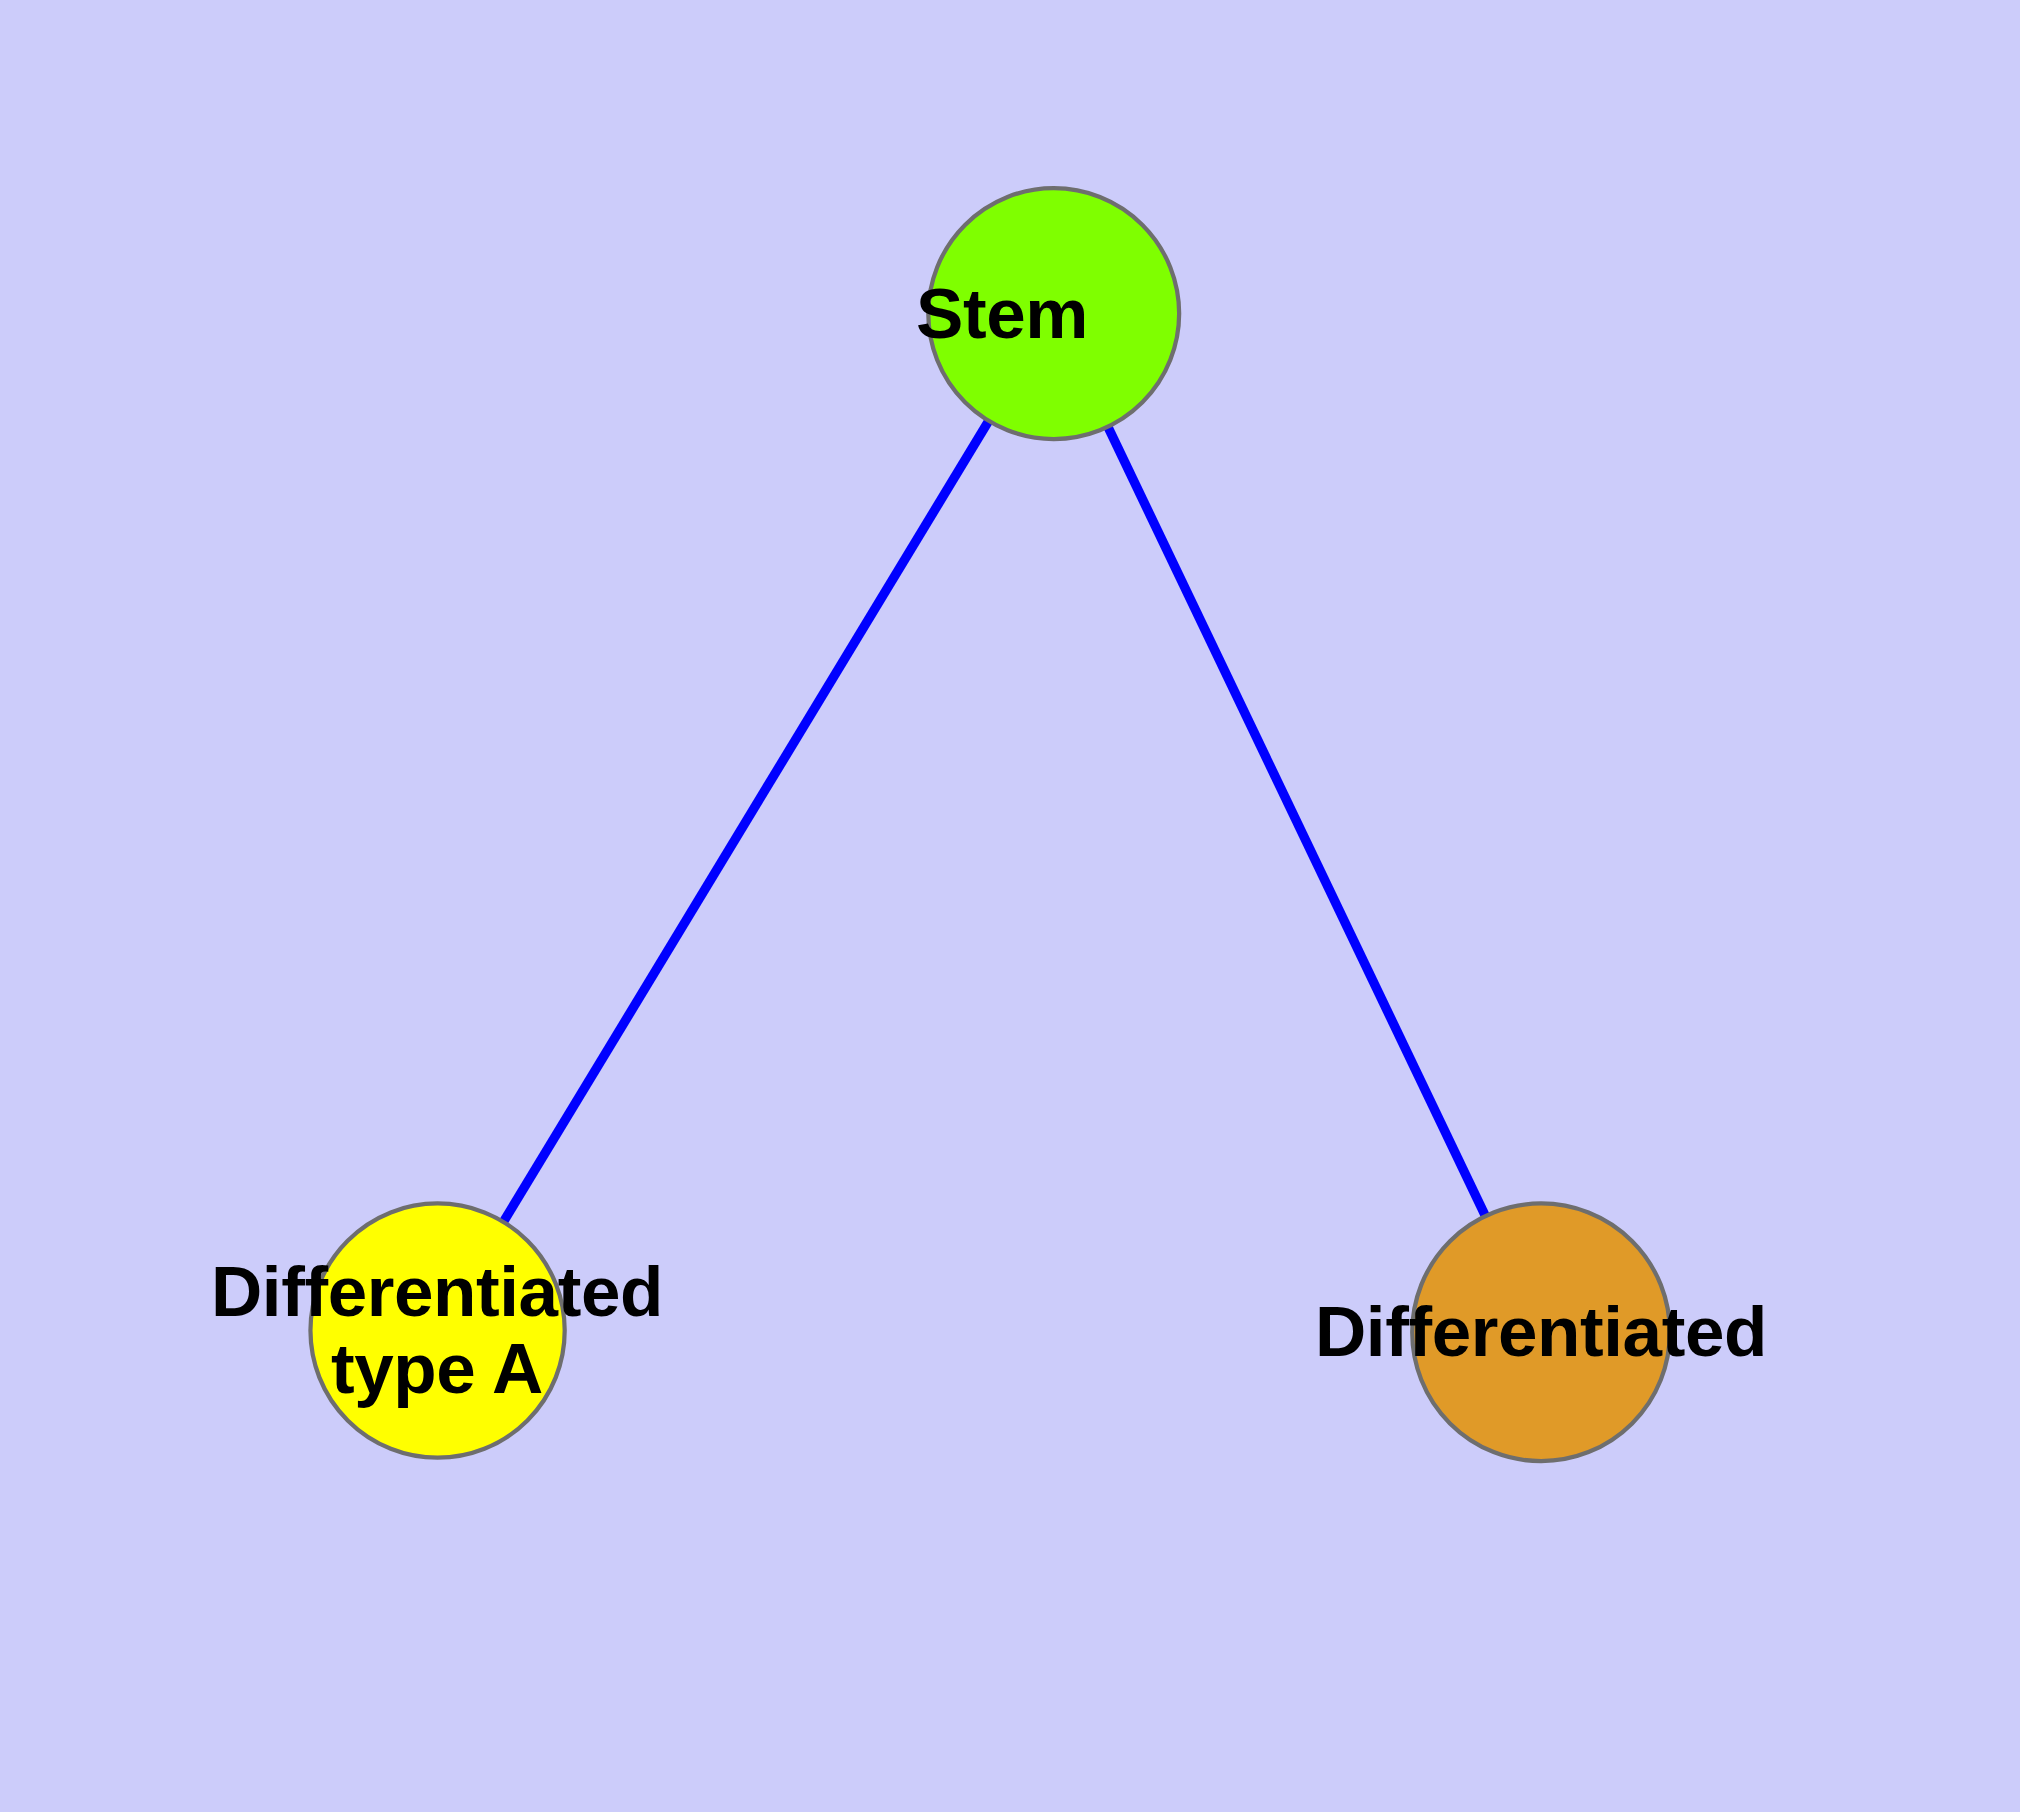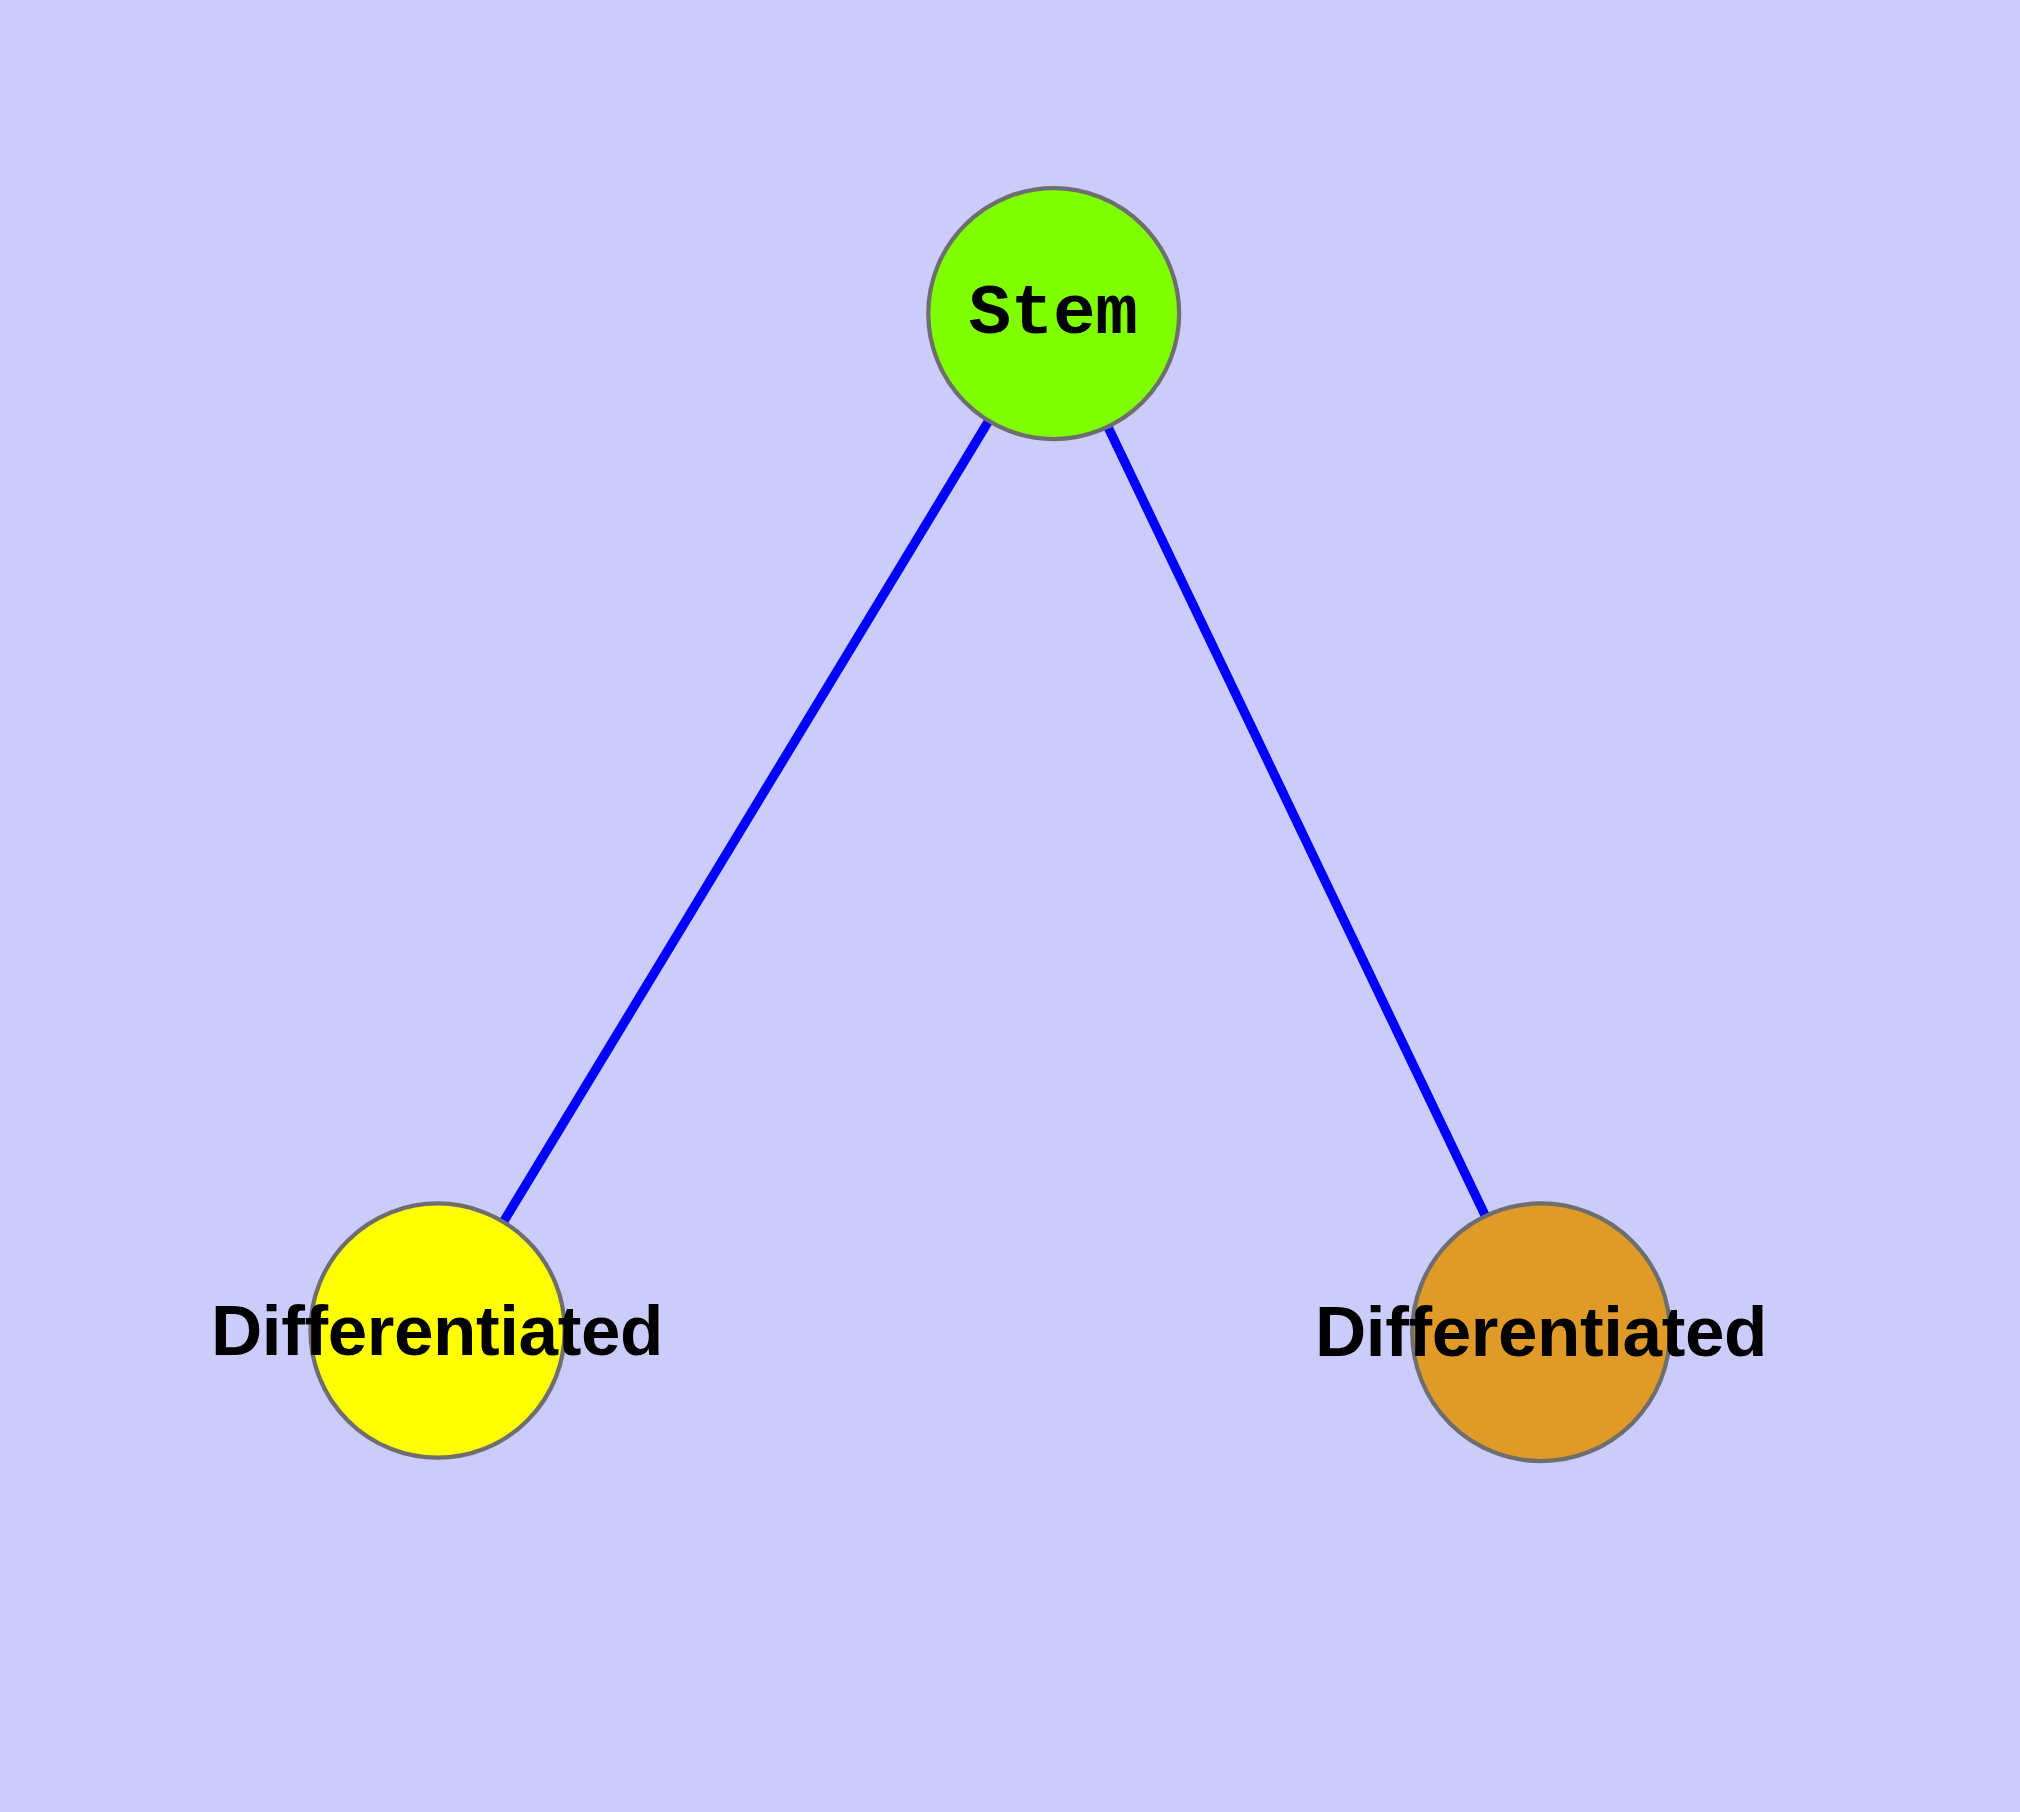--- a/index.html
+++ b/index.html
@@ -51,20 +51,20 @@
       <line id="edge-stem-a" x1="1243" y1="370" x2="516" y2="1570" stroke="#0000ff" stroke-width="11" stroke-linecap="butt"></line>
       <line id="edge-stem-b" x1="1243" y1="370" x2="1818" y2="1572" stroke="#0000ff" stroke-width="11" stroke-linecap="butt"></line>
     </g>
     <g>
       <circle id="node-stem" cx="1243" cy="370" r="148" fill="#7fff00" stroke="#6e6e6e" stroke-width="5"></circle>
       <circle id="node-diff-a" cx="516" cy="1570" r="150" fill="#ffff00" stroke="#6e6e6e" stroke-width="5"></circle>
       <circle id="node-diff-b" cx="1818" cy="1572" r="152" fill="#e09a28" stroke="#6e6e6e" stroke-width="5"></circle>
     </g>
   </svg>
 
-  <div class="node-label" id="label-stem" style="left: 1053px; top: 314px; font-family: Liberation Mono, monospace;"><span>Stem</span></div>
+  <div class="node-label" id="label-stem" style="left: 1002px; top: 314px;"><span>Stem</span></div>
 
-  <div class="node-label" id="label-diff-a" style="left: 437px; top: 1331px;"><span>Differentiated</span><br></div>
+  <div class="node-label" id="label-diff-a" style="left: 437px; top: 1331px;"><span>Differentiated</span><br><span>type A</span></div>
 
   <div class="node-label" id="label-diff-b" style="left: 1541px; top: 1332px;"><span>Differentiated</span><br></div>
 
 </div>
 
 
 </body></html>

